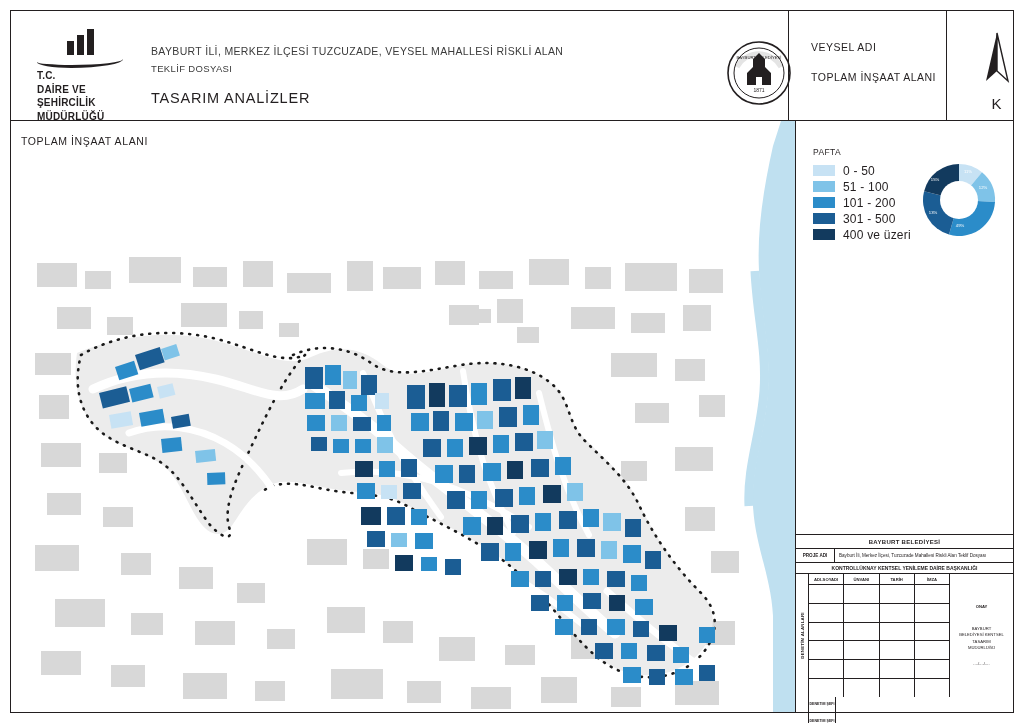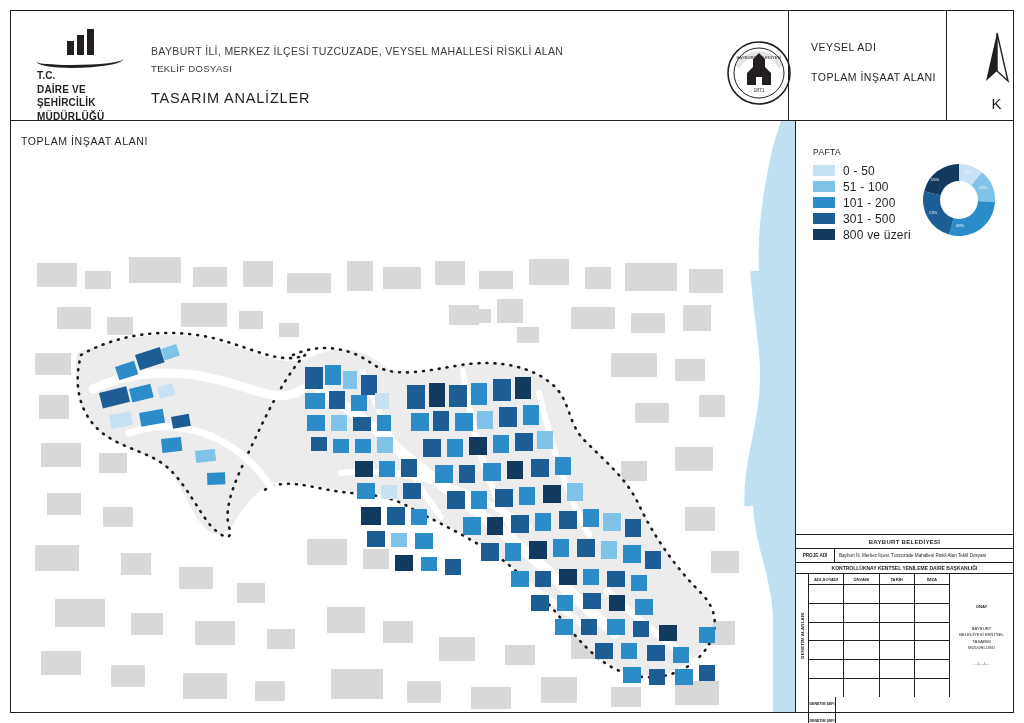--- a/index.html
+++ b/index.html
@@ -375,21 +375,21 @@
       <div class="legend-row">
         <span class="legend-swatch" style="background:#2b8cc9"></span>
         <span class="legend-text">101 - 200</span>
       </div>
       <div class="legend-row">
         <span class="legend-swatch" style="background:#1b5d94"></span>
         <span class="legend-text">301 - 500</span>
       </div>
       <div class="legend-row">
         <span class="legend-swatch" style="background:#123a5e"></span>
-        <span class="legend-text">800 ve üzeri</span>
+        <span class="legend-text">400 ve üzeri</span>
       </div>
     </div>
 
     <div class="donutbox">
       <svg width="86" height="86" viewBox="0 0 86 86">
 
         <g transform="translate(43,43)">
 
           <path d="M0 0 L0 -36 A36 36 0 0 1 23.0 -27.7 Z" fill="#c7e2f4"></path>
 

